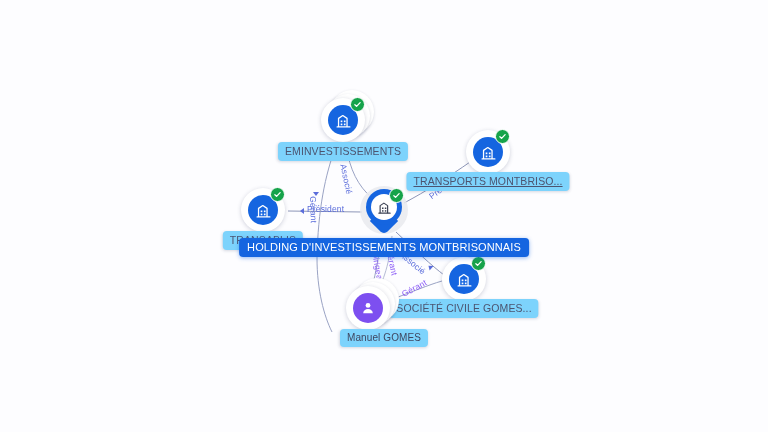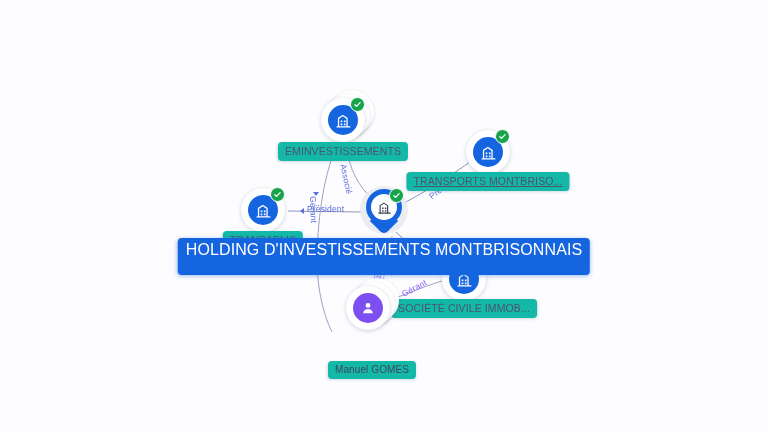--- a/index.html
+++ b/index.html
@@ -129,32 +129,32 @@
     z-index: 3;
   }
 
   
   .node-label {
     position: absolute;
     white-space: nowrap;
     font-size: 10.5px;
     letter-spacing: .1px;
     color: #4c5470;
-    background: #14b8a6;
+    background: #7dd3fc;
     border-radius: 4px;
     padding: 3px 7px 4px 7px;
     box-shadow: 0 1px 3px rgba(40,50,90,0.18);
     transform: translateX(-50%);
   }
   .node-label.selected {
     background: #1565e0;
     color: #ffffff;
     box-shadow: 0 1px 4px rgba(21,101,224,0.45);
-    font-size: 16px;
-    padding: 3px 8px 16px 8px;
+    font-size: 11px;
+    padding: 3px 8px 4px 8px;
   }
   .node-label.person-label {
     color: #3f4660;
     font-size: 10px;
   }
 
   
   .edge-label {
     position: absolute;
     font-size: 8.5px;
@@ -297,36 +297,36 @@
           <rect x="8" y="16.3" width="2.4" height="2.4" fill="#ffffff"></rect>
           <rect x="12.5" y="16.3" width="2.4" height="2.4" fill="#ffffff"></rect>
         </svg>
       </div>
       <div class="badge-check">
         <svg width="9" height="9" viewBox="0 0 24 24" fill="none">
           <path d="M5 12.5l4.5 4.5L19 7" stroke="#ffffff" stroke-width="3.4" stroke-linecap="round" stroke-linejoin="round"></path>
         </svg>
       </div>
     </div>
-    <div class="node-label" style="left:0px; top:20px;">SOCIÉTÉ CIVILE IMMOB...</div>
+    <div class="node-label" style="left:0px; top:20px;">SOCIÉTÉ CIVILE GOMES...</div>
   </div>
 
   <div class="node" style="left:368px; top:308px;">
     <div class="node-disc-wrap">
       <div class="stack-card stack-2"></div>
       <div class="stack-card stack-1"></div>
       <div class="disc"></div>
       <div class="inner-circle person">
         <svg width="16" height="16" viewBox="0 0 24 24" fill="none">
           <circle cx="12" cy="8.2" r="3.6" fill="#ffffff"></circle>
           <path d="M4.8 20c0-3.9 3.2-6.4 7.2-6.4s7.2 2.5 7.2 6.4" fill="#ffffff"></path>
         </svg>
       </div>
     </div>
-    <div class="node-label person-label" style="left:4px; top:21px;margin-top:32px;">Manuel GOMES</div>
+    <div class="node-label person-label" style="left:16px; top:21px;">Manuel GOMES</div>
   </div>
 
   <div class="node" style="left:384px; top:212px;">
     <div class="pin-halo"></div>
     <div class="pin">
       <div class="pin-tail"></div>
       <div class="pin-body"></div>
       <div class="pin-hole">
         <svg width="15" height="15" viewBox="0 0 24 24" fill="none">
           <path d="M3 21h18" stroke="#3d4354" stroke-width="1.9" stroke-linecap="round"></path>

